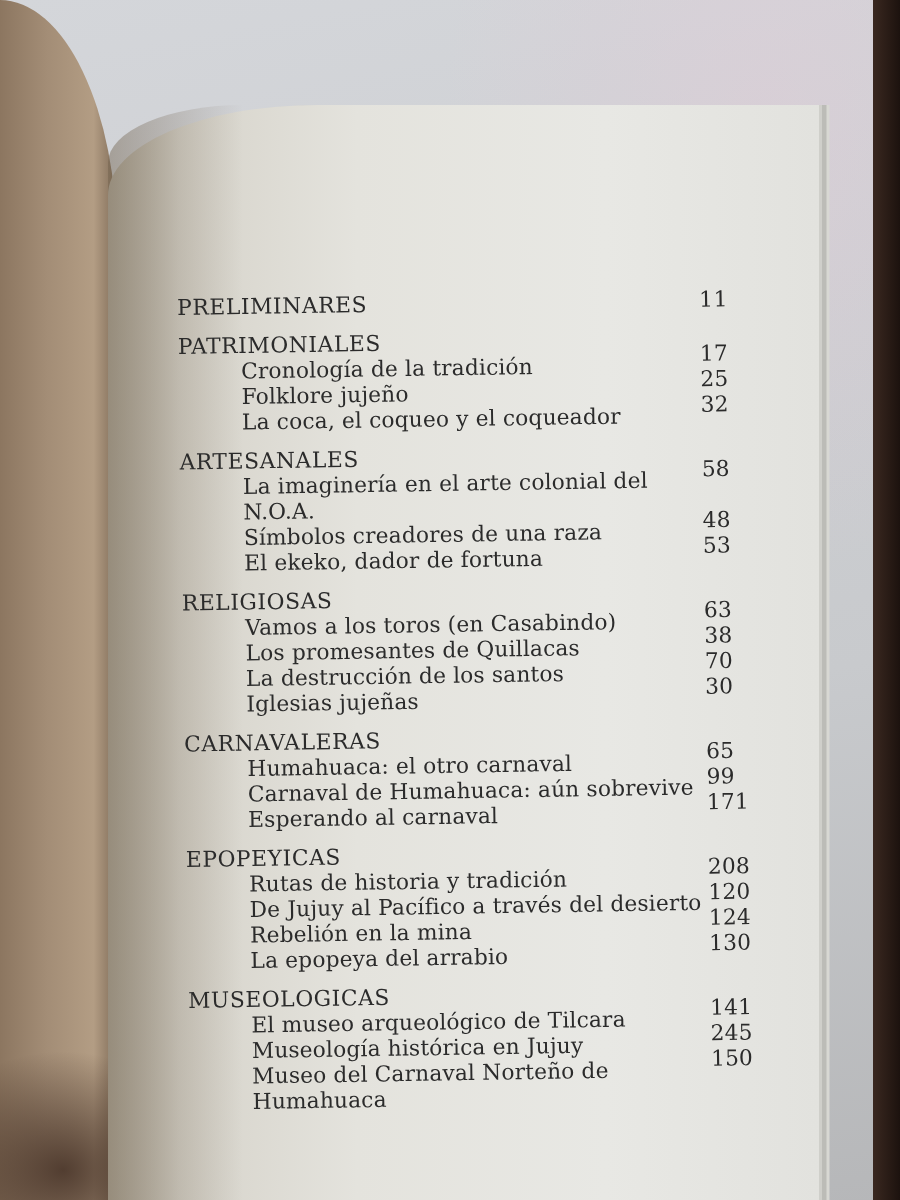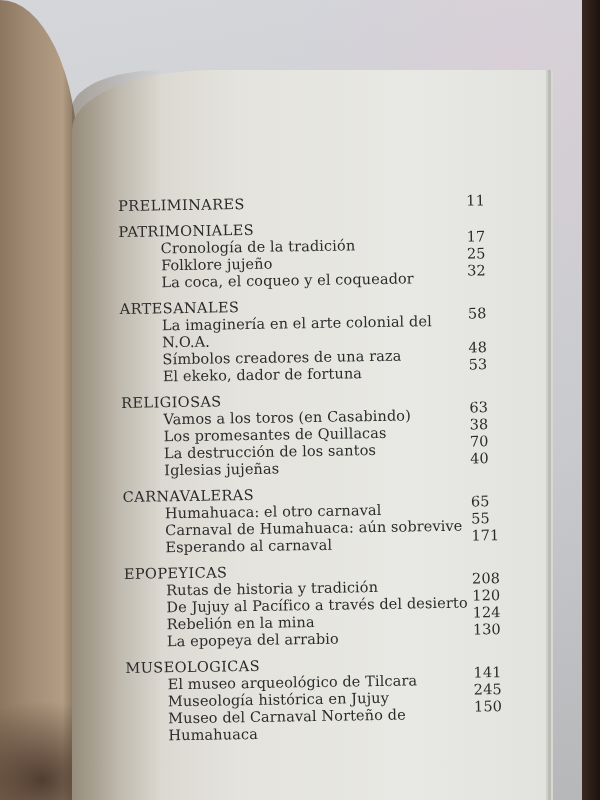--- a/index.html
+++ b/index.html
@@ -124,36 +124,36 @@
     <div class="row entry">
       <span>Los promesantes de Quillacas</span>
       <span class="num">38</span>
     </div>
     <div class="row entry">
       <span>La destrucción de los santos</span>
       <span class="num">70</span>
     </div>
     <div class="row entry">
       <span>Iglesias jujeñas</span>
-      <span class="num">40</span>
+      <span class="num">30</span>
     </div>
   </div>
 
   <div class="section">
     <div class="row heading">
       <span>CARNAVALERAS</span>
       <span class="num"></span>
     </div>
     <div class="row entry">
       <span>Humahuaca: el otro carnaval</span>
       <span class="num">65</span>
     </div>
     <div class="row entry">
       <span>Carnaval de Humahuaca: aún sobrevive</span>
-      <span class="num">55</span>
+      <span class="num">99</span>
     </div>
     <div class="row entry">
       <span>Esperando al carnaval</span>
       <span class="num">171</span>
     </div>
   </div>
 
   <div class="section">
     <div class="row heading">
       <span>EPOPEYICAS</span>

